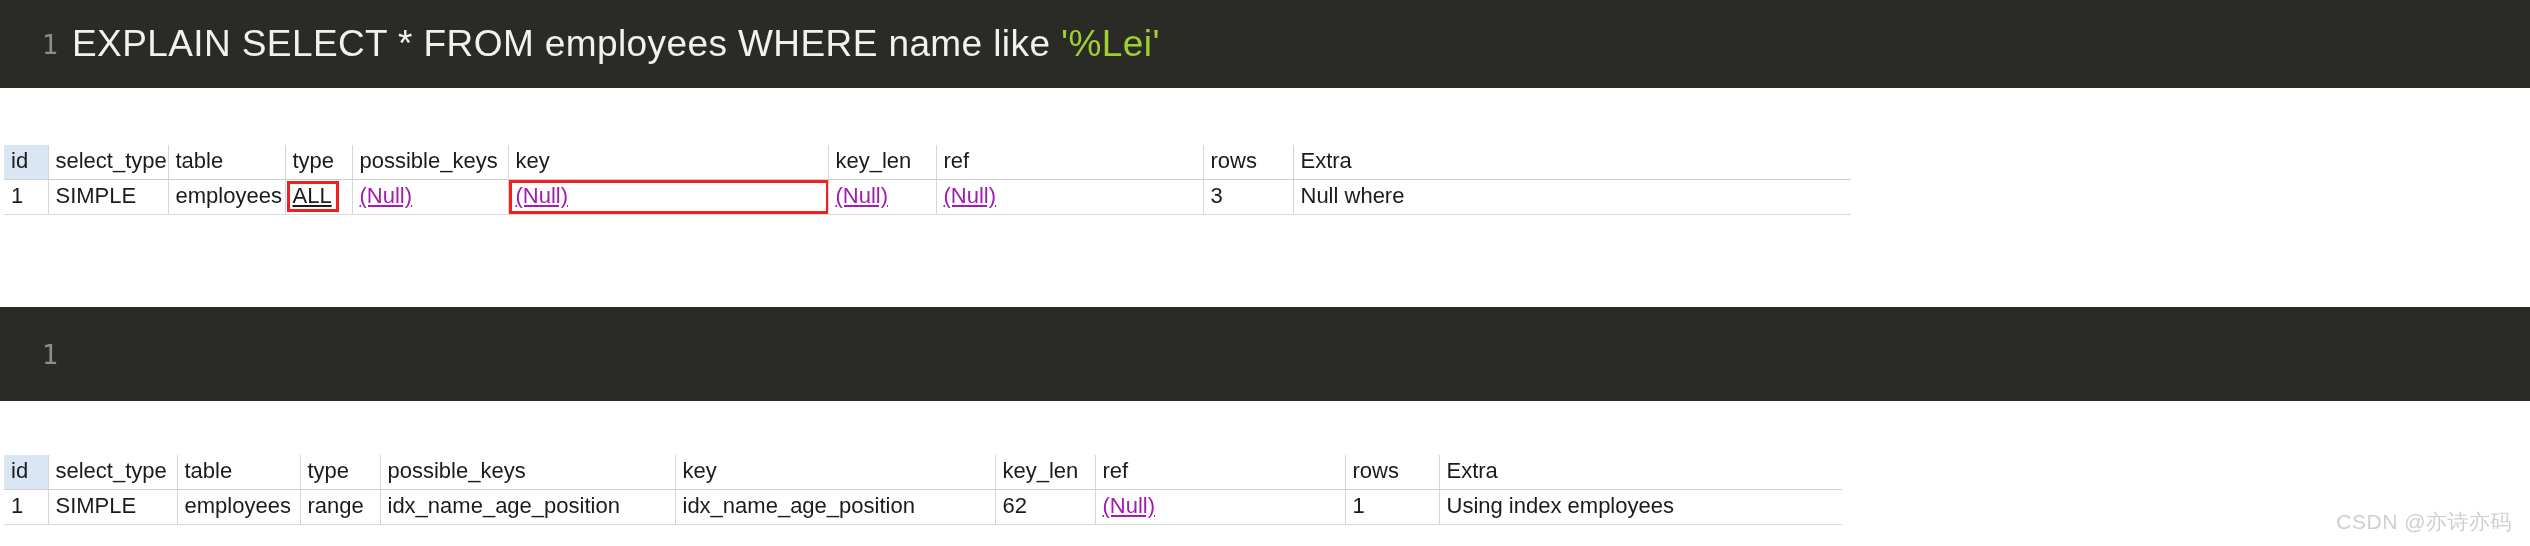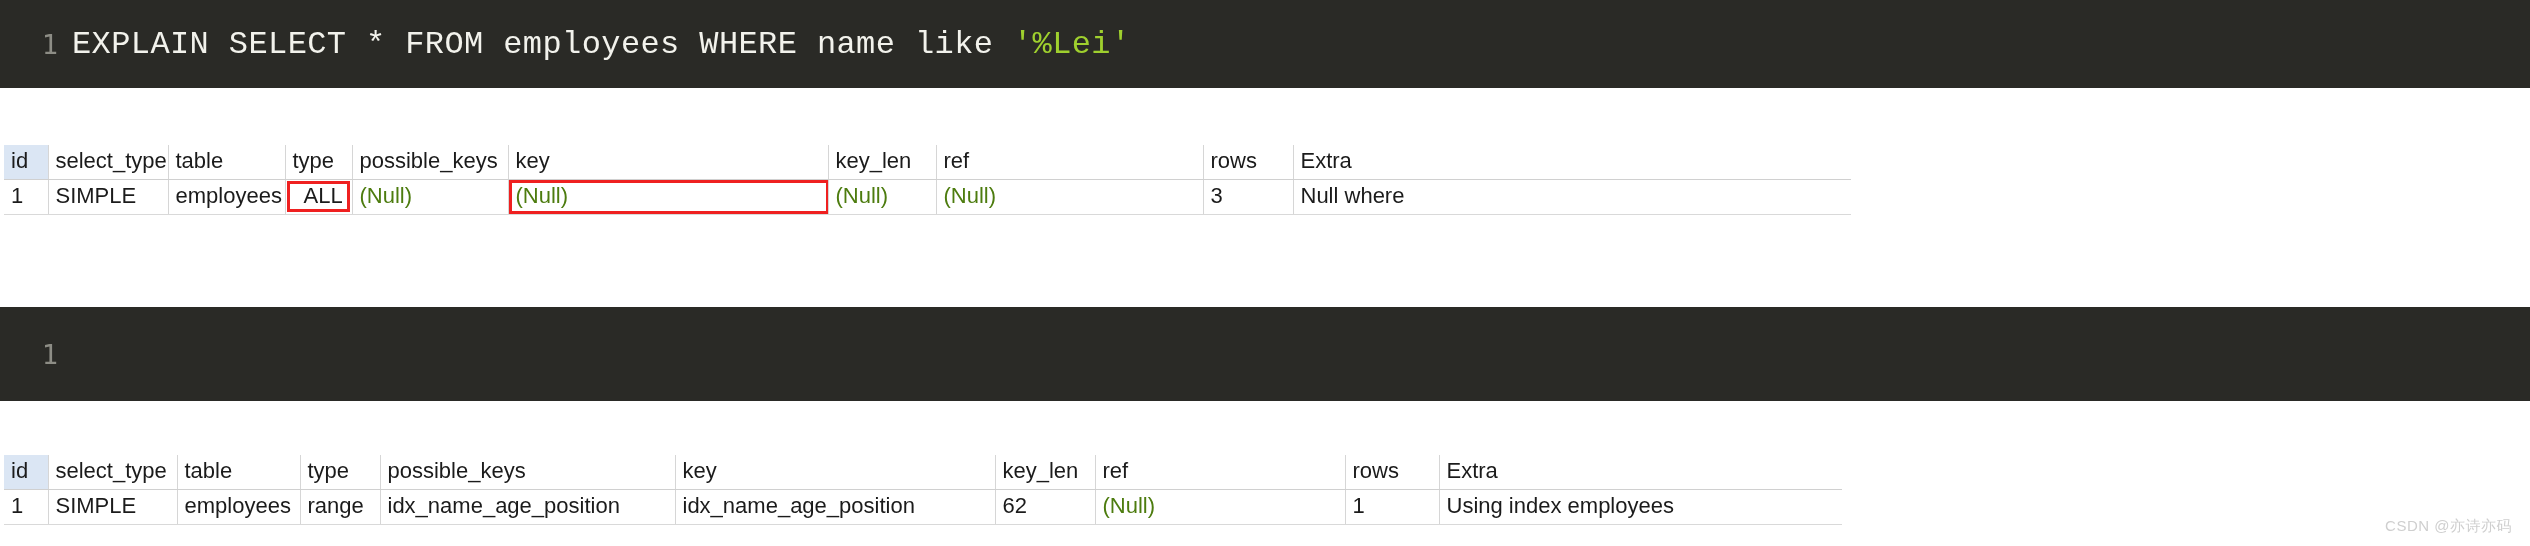--- a/index.html
+++ b/index.html
@@ -33,22 +33,22 @@
     flex: 0 0 72px;
     text-align: right;
     color: #8d8d85;
     font-family: "DejaVu Sans Mono", monospace;
     font-size: 27px;
     padding-right: 14px;
     box-sizing: border-box;
     user-select: none;
   }
   .code-line {
-    font-family: Liberation Mono, monospace;
-    font-size: 32px;
+    font-family: Liberation Sans, sans-serif;
+    font-size: 37px;
     letter-spacing: 0.4px;
     color: #f2f2ec;
     white-space: pre;
   }
   .code-line .str { color: #9fd02e; }
 
   
   .explain-table {
     position: absolute;
     left: 4px;
@@ -80,28 +80,29 @@
   .explain-table thead th.col-id {
     background: #dbe6f4;
   }
   .explain-table tbody td {
     border-bottom: 1px solid #d9d9d9;
   }
   .explain-table th:last-child,
   .explain-table td:last-child {
     border-right: none;
   }
-  .nullval { color: #4d7c0f; }
+  .nullval { color: #a21caf; text-decoration: underline; }
 
   .hl-box {
     display: inline-block;
     outline: 3px solid #ef2020;
-    padding: 0px 4px 1px 14px;
+    padding: 0px 4px 1px 3px;
     margin: -1px -3px;
     line-height: 1.08;
+    text-decoration: underline;
   }
   td.hl-cell {
     position: relative;
   }
   td.hl-cell > .cell-outline {
     position: absolute;
     left: 0px;
     top: 0px;
     right: -1px;
     bottom: 0px;
@@ -133,21 +134,21 @@
   #explain-table-2 .col-ref           { width: 250px; }
   #explain-table-2 .col-rows          { width: 94px;  }
   #explain-table-2 .col-extra         { width: 403px; }
 
   
   #watermark {
     position: absolute;
     right: 18px;
     bottom: 10px;
     font-family: "Liberation Sans", sans-serif;
-    font-size: 15px;
+    font-size: 21px;
     color: #cfcfcf;
     letter-spacing: 0.5px;
     user-select: none;
   }
 </style>
 </head>
 <body>
 
 <div class="code-block" id="code-block-1">
   <div class="gutter">1</div>

